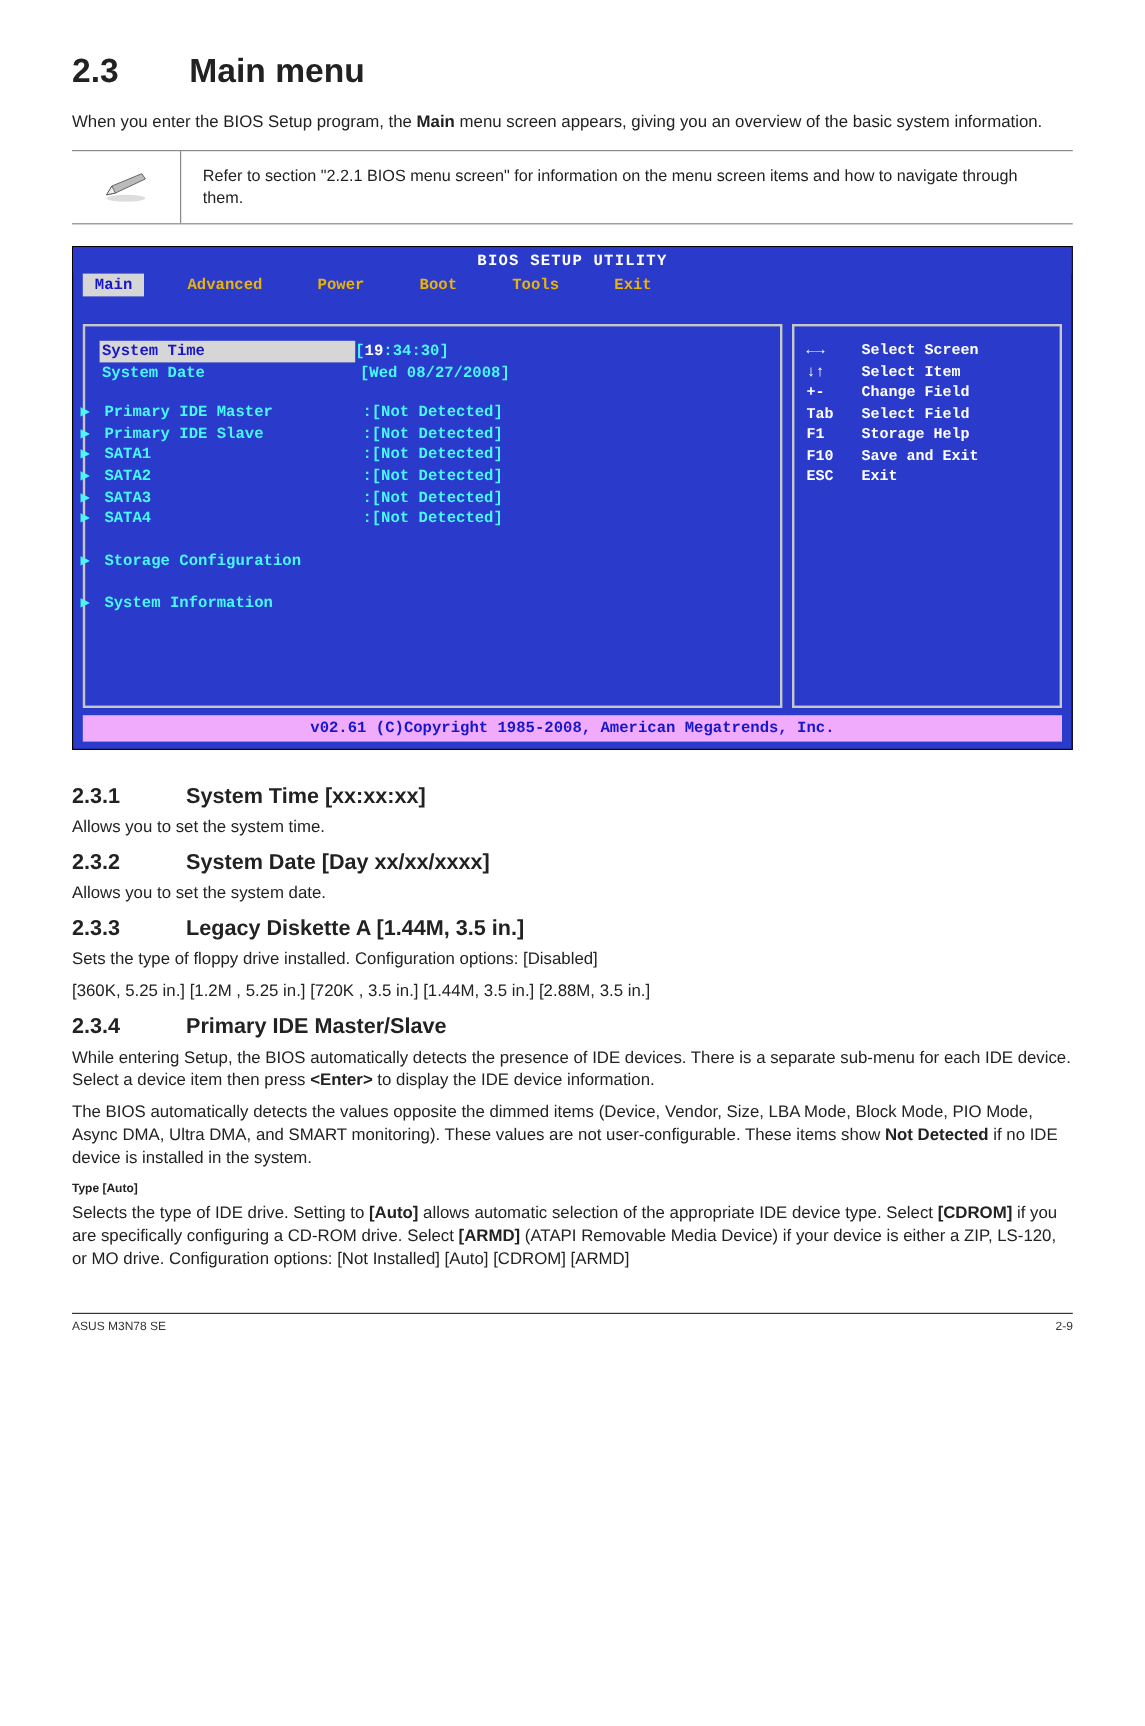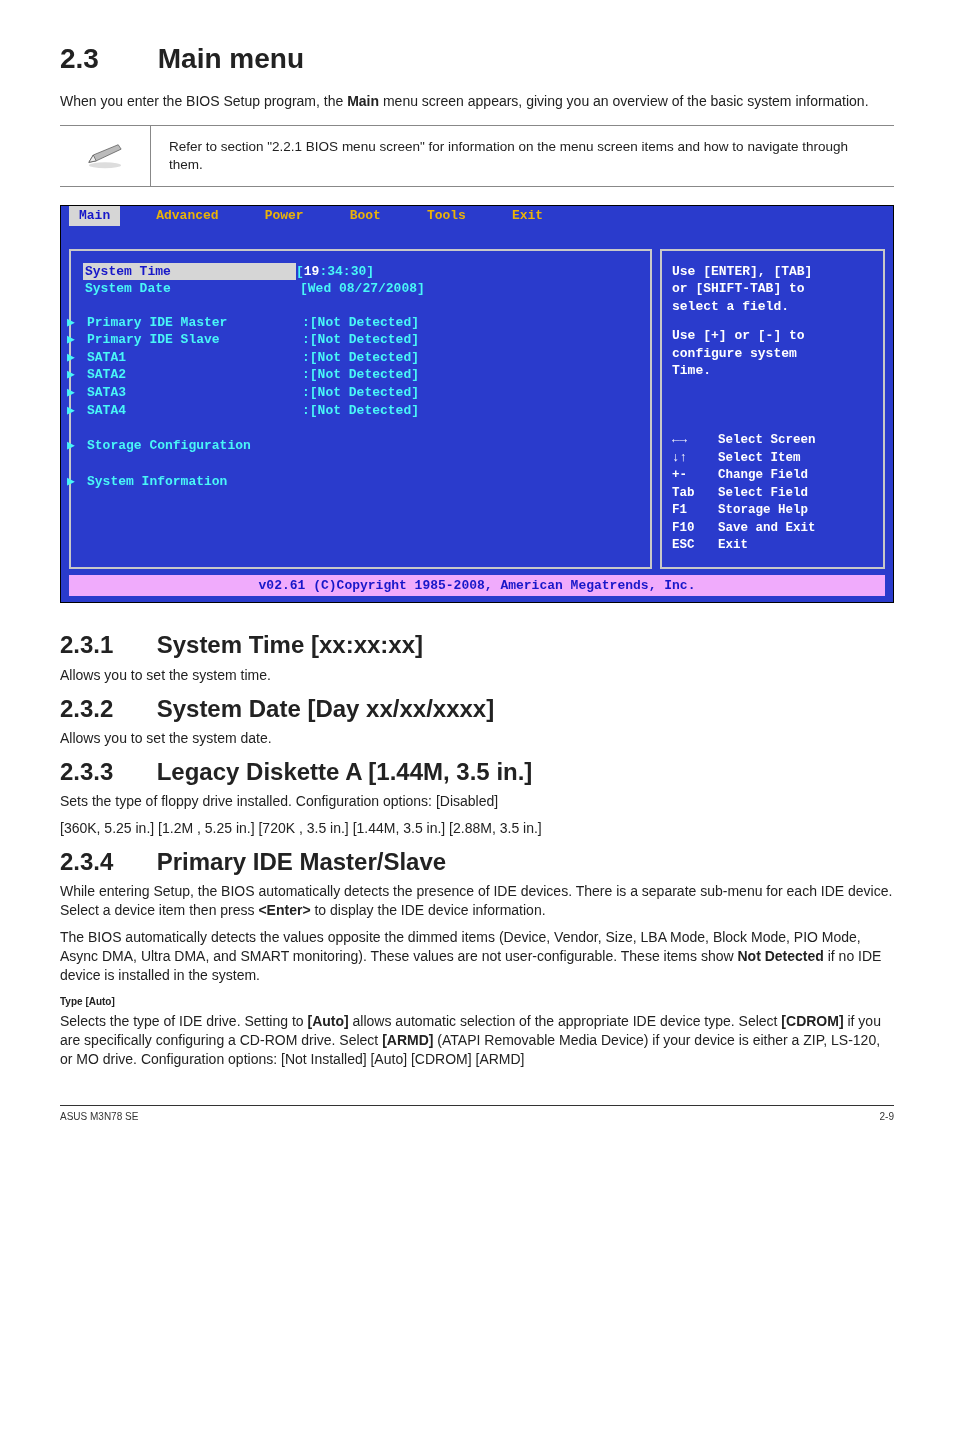--- a/index.html
+++ b/index.html
@@ -36,21 +36,21 @@
     .arrow { color:#49f7f7; display:inline-block; width:20px; margin-left:-18px; }
     .bios-left .group2 { margin-top:16px; }
     .bios-left .group3 { margin-top:18px; }
     .bios-left .group4 { margin-top:18px; }
     .help-top { color:#fff; line-height:1.35; }
     .help-bot { color:#fff; font-size:12.5px; line-height:1.4; }
     .help-bot .row { display:flex; }
     .help-bot .k { width:46px; }
     .bios-footer { background:#f0abfc; color:#1717c9; text-align:center; padding:2px 0; font-weight:bold; margin:0 8px 6px 8px; }
     
-    h2.sub { font-size:24px; font-weight:bold; margin-bottom:4px; }
+    h2.sub { font-size:18px; font-weight:bold; margin-bottom:4px; }
     h2.sub .num { display:inline-block; width:90px; }
     h3.subsub { font-size:10px; font-weight:bold; margin-top:10px; margin-bottom:4px; }
     p.body { margin-bottom:8px; }
     .footer-line { border-top:1px solid #333; margin-top:36px; padding-top:4px; display:flex; justify-content:space-between; font-size:10px; color:#333;}
   </style>
 </head>
 <body>
 
 <h1 class="section-title">
   <span class="num">2.3</span>
@@ -66,20 +66,21 @@
     <svg class="pencil-svg" viewBox="0 0 60 40">
       <ellipse cx="30" cy="34" rx="22" ry="4" fill="#ddd"></ellipse>
       <polygon points="8,30 14,20 48,6 52,12 18,28" fill="#bbb" stroke="#555" stroke-width="1"></polygon>
       <polygon points="8,30 14,20 18,28" fill="#eee" stroke="#555" stroke-width="1"></polygon>
     </svg>
   </div>
   <div class="note-text-cell">Refer to section "2.2.1 BIOS menu screen" for information on the menu screen items and how to navigate through them.</div>
 </div>
 
 <div class="bios-wrap">
+  <div class="bios-title">BIOS SETUP UTILITY</div>
   <div class="tabbar">
     <div class="tab active">Main</div>
     <div class="tab">Advanced</div>
     <div class="tab">Power</div>
     <div class="tab">Boot</div>
     <div class="tab">Tools</div>
     <div class="tab">Exit</div>
   </div>
   <div class="bios-body">
     <div class="bios-left">
@@ -133,29 +134,20 @@
       </div>
       <div class="group4">
         <div class="field-row">
           <span class="arrow">▶</span>
           <span class="field-label cyan">System Information</span>
         </div>
       </div>
     </div>
 
     <div class="bios-right">
-      <div class="help-top">
-        <div>Use [ENTER], [TAB]</div>
-        <div>or [SHIFT-TAB] to</div>
-        <div>select a field.</div>
-        <div style="height:12px"></div>
-        <div>Use [+] or [-] to</div>
-        <div>configure system</div>
-        <div>Time.</div>
-      </div>
       <div class="help-bot">
         <div class="row">
             <span class="k">←→</span>
             <span>Select Screen</span>
           </div>
         <div class="row">
             <span class="k">↓↑</span>
             <span>Select Item</span>
           </div>
         <div class="row">

